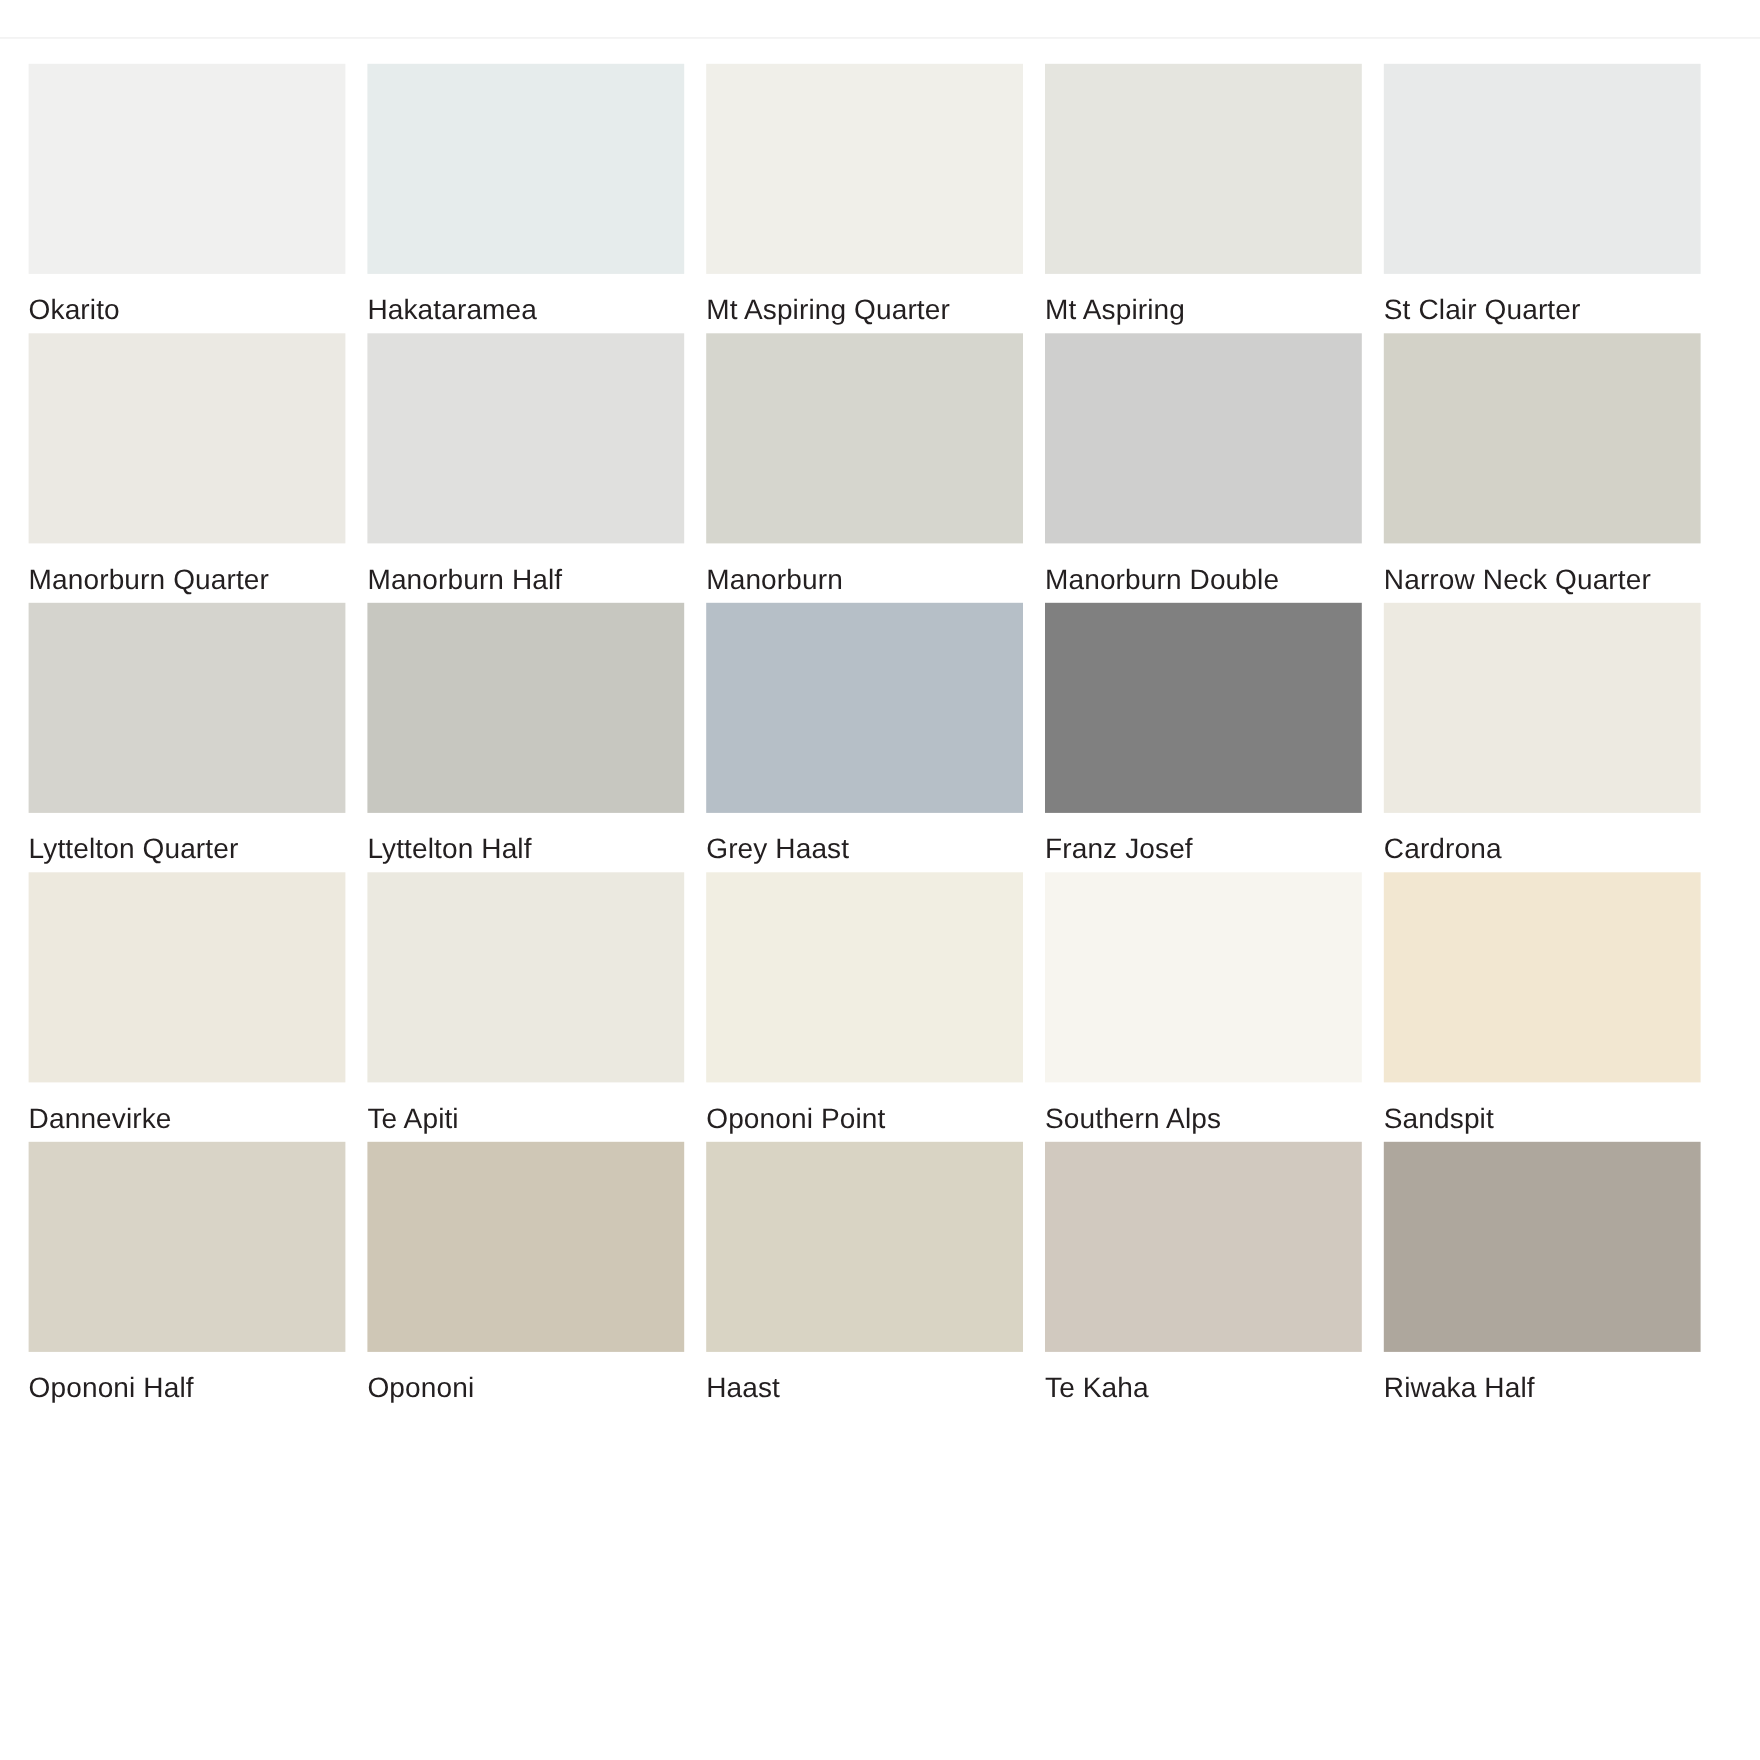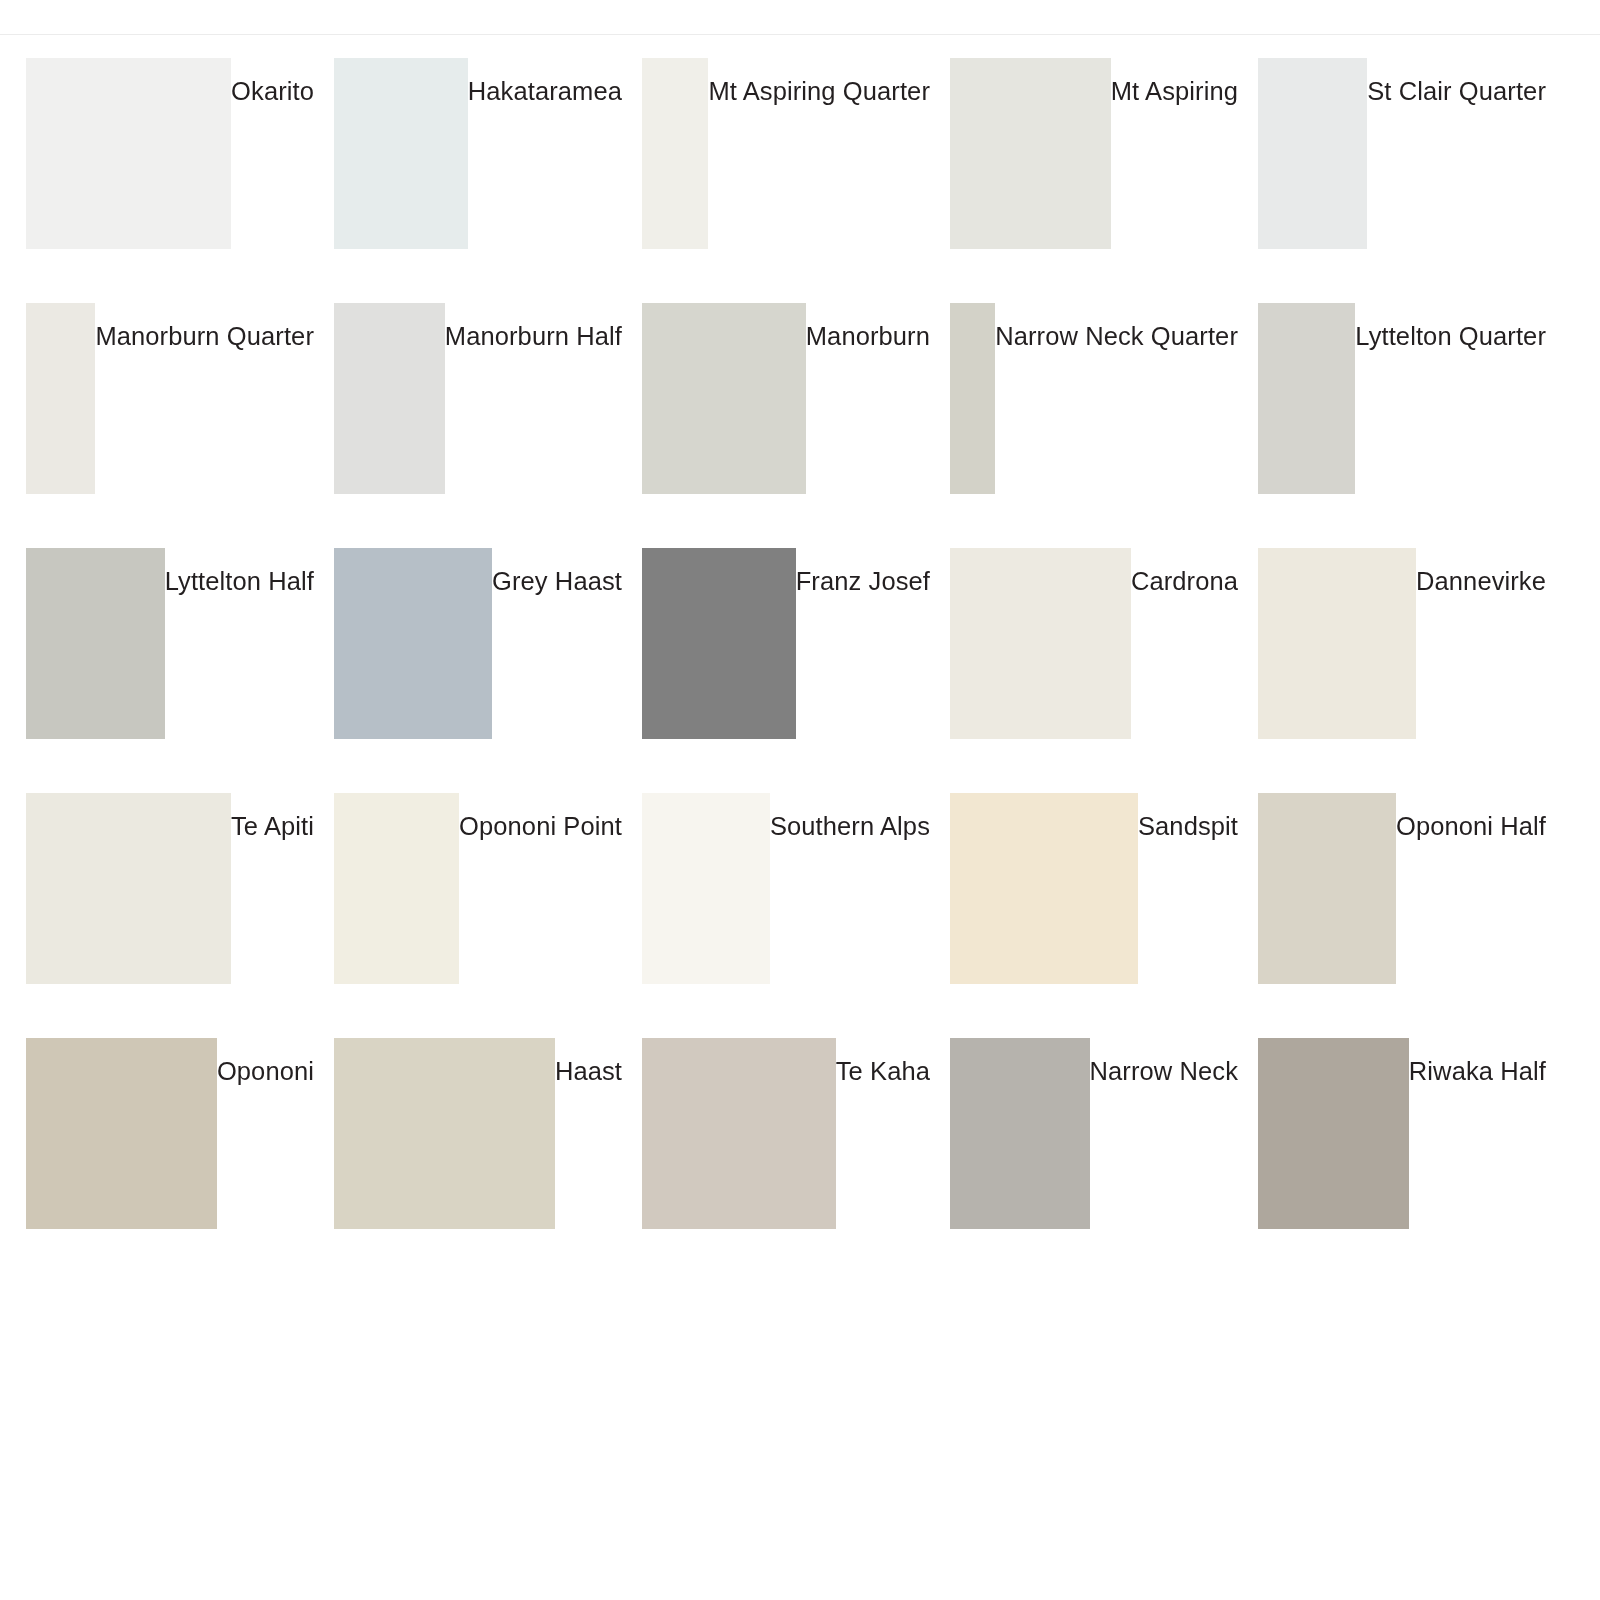--- a/index.html
+++ b/index.html
@@ -39,20 +39,21 @@
     display: grid;
     grid-template-columns: repeat(5, 288px);
     column-gap: 20px;
     row-gap: 0px;
   }
 
   .swatch-cell {
     width: 288px;
     height: 245px;
     display: flex;
+    flex-direction: column;
     justify-content: flex-start;
   }
 
   .swatch-chip {
     width: 288px;
     height: 191px;
     display: block;
   }
 
   .swatch-label {
@@ -101,20 +102,24 @@
       </div>
       <div class="swatch-cell">
         <span class="swatch-chip" style="background: rgb(224, 224, 222);"></span>
         <span class="swatch-label">Manorburn Half</span>
       </div>
       <div class="swatch-cell">
         <span class="swatch-chip" style="background: rgb(214, 214, 206);"></span>
         <span class="swatch-label">Manorburn</span>
       </div>
       <div class="swatch-cell">
+        <span class="swatch-chip" style="background: rgb(207, 207, 206);"></span>
+        <span class="swatch-label">Manorburn Double</span>
+      </div>
+      <div class="swatch-cell">
         <span class="swatch-chip" style="background: rgb(211, 210, 200);"></span>
         <span class="swatch-label">Narrow Neck Quarter</span>
       </div>
       <div class="swatch-cell">
         <span class="swatch-chip" style="background: rgb(213, 212, 206);"></span>
         <span class="swatch-label">Lyttelton Quarter</span>
       </div>
       <div class="swatch-cell">
         <span class="swatch-chip" style="background: rgb(199, 199, 192);"></span>
         <span class="swatch-label">Lyttelton Half</span>
@@ -161,22 +166,18 @@
       </div>
       <div class="swatch-cell">
         <span class="swatch-chip" style="background: rgb(217, 212, 196);"></span>
         <span class="swatch-label">Haast</span>
       </div>
       <div class="swatch-cell">
         <span class="swatch-chip" style="background: rgb(209, 201, 191);"></span>
         <span class="swatch-label">Te Kaha</span>
       </div>
       <div class="swatch-cell">
-        <span class="swatch-chip" style="background: rgb(182, 179, 173);"></span>
-        <span class="swatch-label">Narrow Neck</span>
-      </div>
-      <div class="swatch-cell">
         <span class="swatch-chip" style="background: rgb(174, 167, 157);"></span>
         <span class="swatch-label">Riwaka Half</span>
       </div>
     </div>
 
 </div>
 
 </body></html>

